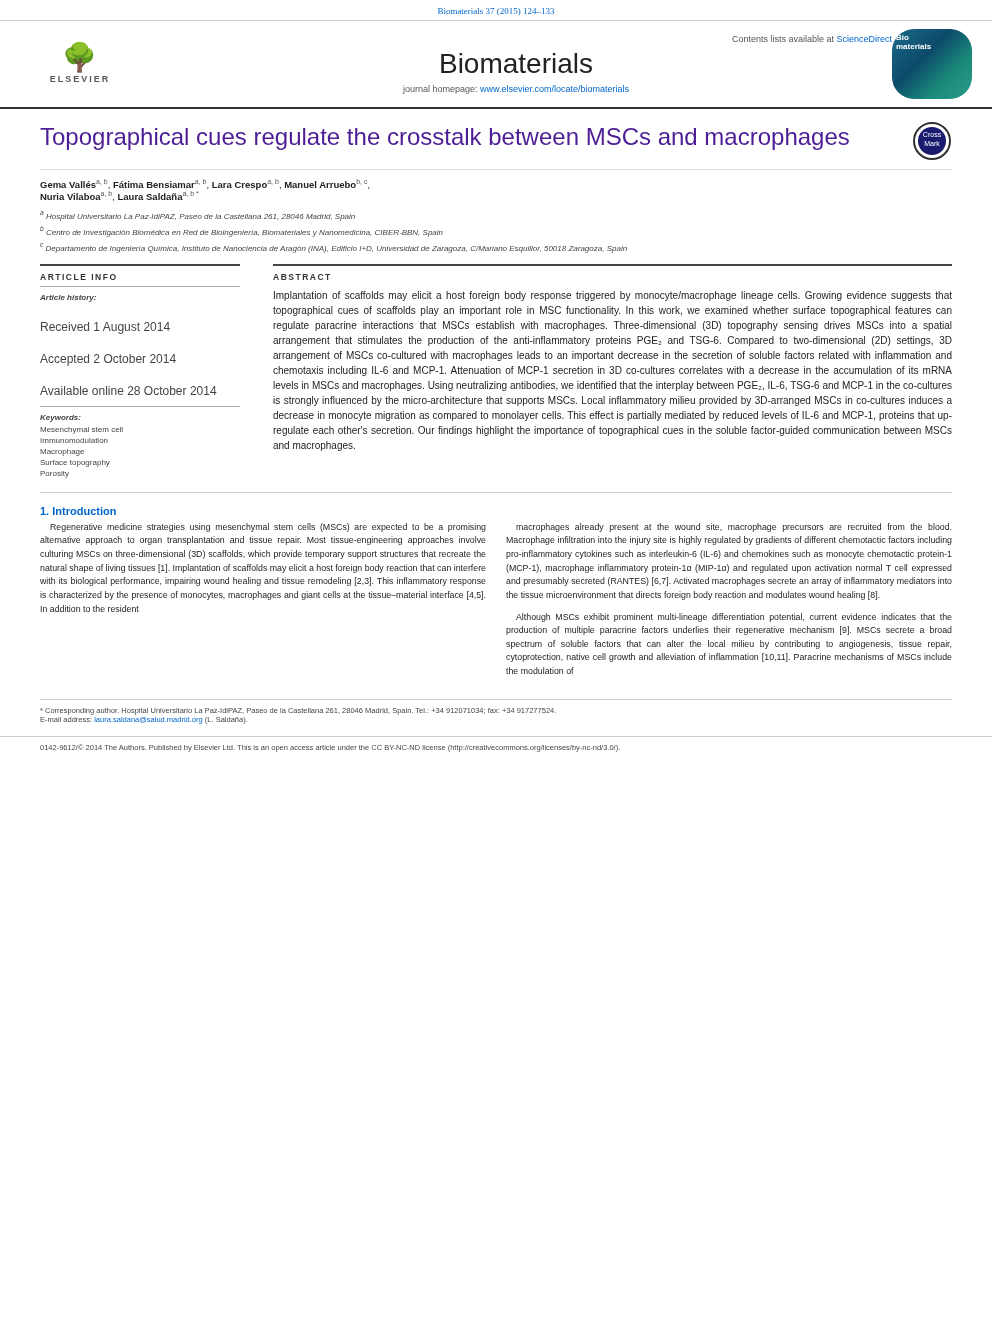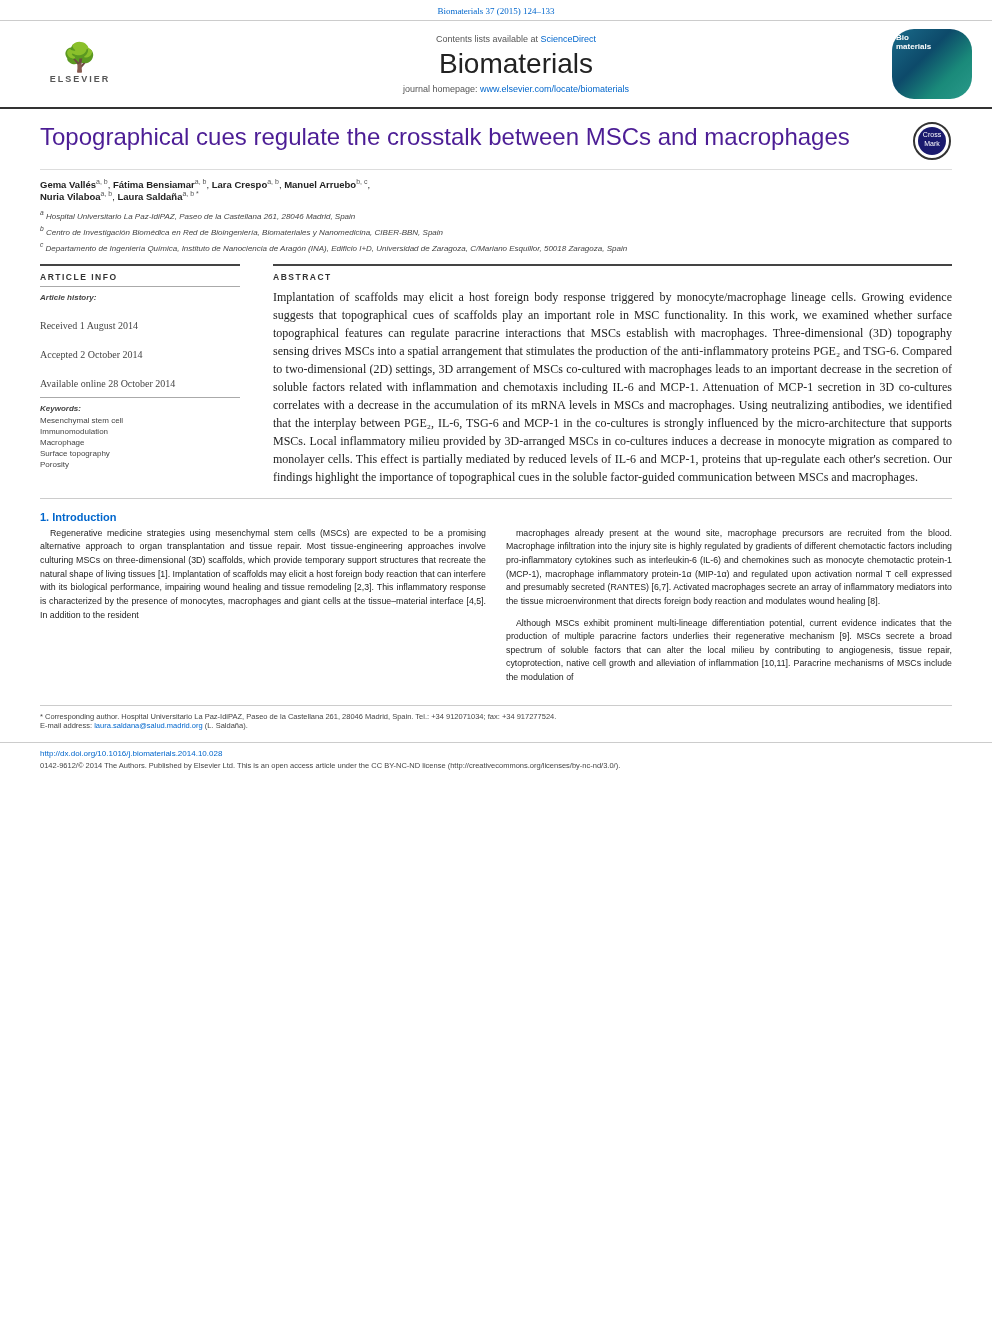--- a/index.html
+++ b/index.html
@@ -56,20 +56,21 @@
       margin-top: 2px;
     }
     .header-center {
       text-align: center;
       flex: 1;
     }
     .sciencedirect-line {
       font-size: 9px;
       color: #555;
       font-family: Arial, sans-serif;
+      text-align: right;
     }
     .sciencedirect-link {
       color: #0066cc;
       font-size: 9px;
     }
     .journal-title-big {
       font-size: 28px;
       font-weight: normal;
       font-family: Liberation Sans, sans-serif;
       color: #222;
@@ -201,22 +202,22 @@
     }
     .history-label {
       font-size: 8px;
       font-family: Arial, sans-serif;
       font-style: italic;
       font-weight: bold;
       color: #444;
       margin-bottom: 3px;
     }
     .history-item {
-      font-size: 10px;
-      font-family: Liberation Serif, serif;
+      font-size: 12px;
+      font-family: Liberation Sans, sans-serif;
       color: #444;
       margin-bottom: 2px;
       margin-top: 18px;
     }
     .keywords-section {
       margin-top: 8px;
       border-top: 1px solid #aaa;
       padding-top: 6px;
     }
     .keyword-item {
@@ -234,23 +235,23 @@
     .abstract-title {
       font-size: 8.5px;
       font-family: Arial, sans-serif;
       font-weight: bold;
       letter-spacing: 1.5px;
       text-transform: uppercase;
       color: #333;
       margin-bottom: 6px;
     }
     .abstract-text {
-      font-size: 12px;
+      font-size: 10px;
       line-height: 1.5;
-      font-family: Liberation Serif, serif;
+      font-family: Liberation Sans, sans-serif;
       color: #222;
       text-align: justify;
     }
     .abstract-copyright {
       font-size: 8px;
       color: #444;
       margin-top: 6px;
       font-family: Arial, sans-serif;
     }
     .blue-link {
@@ -429,19 +430,16 @@
     <div>
       <span>E-mail address:</span>
       <span class="blue-link">laura.saldana@salud.madrid.org</span>
       <span>(L. Saldaña).</span>
     </div>
   </div>
 
 </div>
 
 <div class="footer-bottom">
-  <div class="footer-doi">
-    <span>http://dx.doi.org/10.1016/j.biomaterials.2014.10.028</span>
-  </div>
   <div>
     <span>0142-9612/© 2014 The Authors. Published by Elsevier Ltd. This is an open access article under the CC BY-NC-ND license (http://creativecommons.org/licenses/by-nc-nd/3.0/).</span>
   </div>
 </div>
 
 </body></html>

